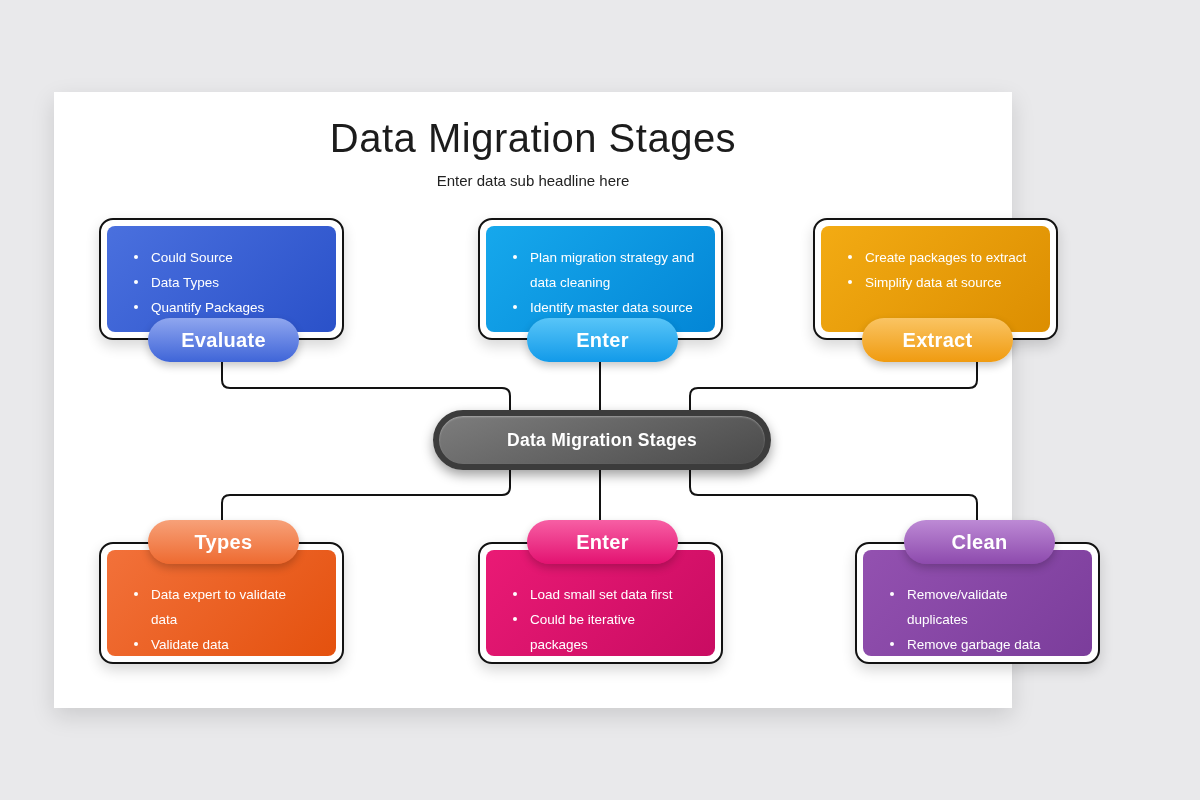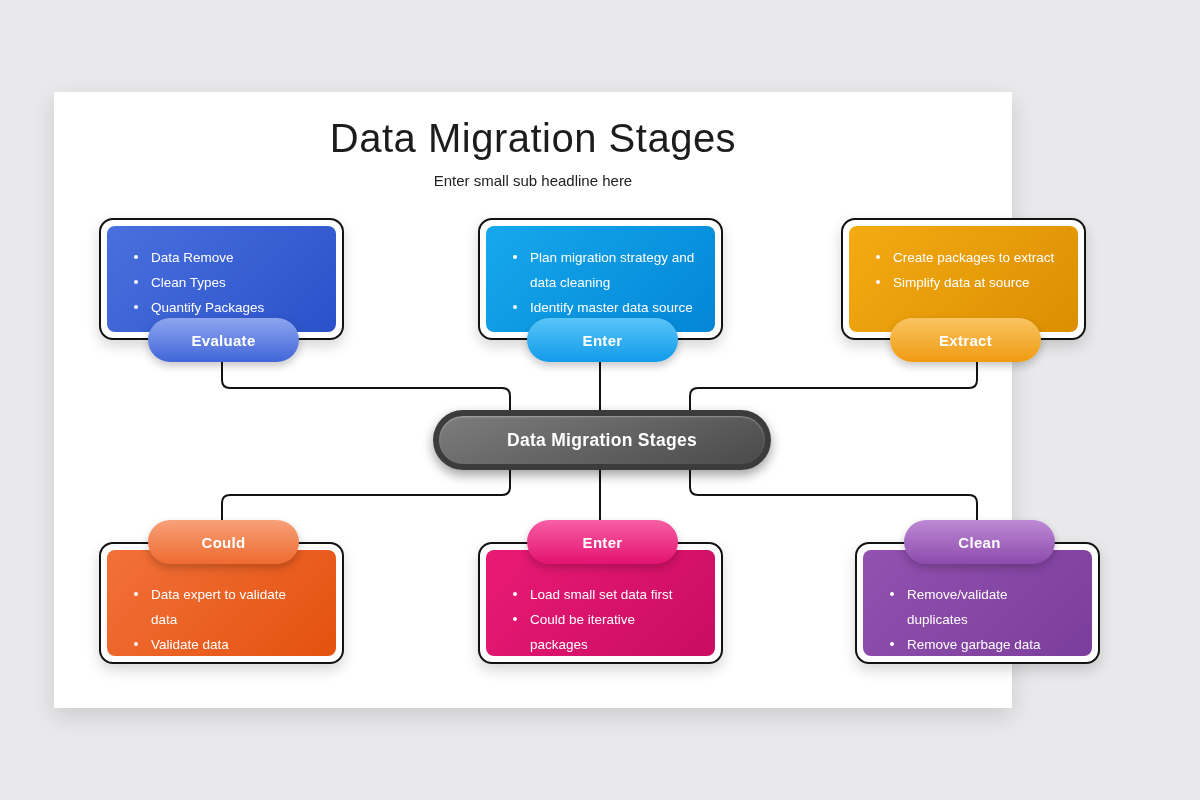--- a/index.html
+++ b/index.html
@@ -44,63 +44,63 @@
   .bullets li::before {
     content:""; position:absolute; left:5px; top:10px;
     width:4px; height:4px; border-radius:50%; background:#ffffff;
   }
   .pill {
     position:absolute; left:47px; width:151px; height:44px;
     border-radius:22px; z-index:3;
     display:flex; align-items:center; justify-content:center;
     background:linear-gradient(180deg, var(--pf), var(--pt));
     box-shadow:0 4px 9px rgba(0,0,0,0.22);
-    color:#ffffff; font-size:15px; font-weight:bold; letter-spacing:0.3px;
+    color:#ffffff; font-size:20px; font-weight:bold; letter-spacing:0.3px;
   }
   .card.top .pill { top:98px; }
   .card.bottom .pill { top:-24px; }
   .center-node {
     position:absolute; left:379px; top:318px; width:338px; height:60px;
     border-radius:30px; border:6px solid #3c3c3c;
     background:linear-gradient(160deg,#7d7d7d,#4a4a4a);
     box-shadow:0 5px 12px rgba(0,0,0,0.38), inset 0 1px 2px rgba(255,255,255,0.35);
     display:flex; align-items:center; justify-content:center;
     color:#ffffff; font-size:17.5px; font-weight:bold; letter-spacing:0.3px;
     z-index:4;
   }
   
   .pos-tl { left:45px;  top:126px; }
   .pos-tc { left:424px; top:126px;padding-left:42px; }
-  .pos-tr { left:787px; top:126px; }
+  .pos-tr { left:759px; top:126px; }
   .pos-bl { left:45px;  top:450px; }
   .pos-bc { left:424px; top:450px; }
   .pos-br { left:801px; top:450px; }
 </style>
 </head>
 <body style="background: rgb(233, 233, 235);">
 
 <div class="canvas" style="background: rgb(255, 255, 255);">
 
   <div class="title">Data Migration Stages</div>
-  <div class="subtitle">Enter small sub headline here</div>
+  <div class="subtitle">Enter data sub headline here</div>
 
   <svg class="connectors" viewBox="0 0 1094 616" fill="none" xmlns="http://www.w3.org/2000/svg">
     <path class="connector" d="M 168 268 V 288 Q 168 296 176 296 H 448 Q 456 296 456 304 V 330" stroke-width="2" stroke="#121212"></path>
     <path class="connector" d="M 546 268 V 330" stroke-width="2" stroke="#121212"></path>
     <path class="connector" d="M 923 268 V 288 Q 923 296 915 296 H 644 Q 636 296 636 304 V 330" stroke-width="2" stroke="#121212"></path>
     <path class="connector" d="M 456 368 V 395 Q 456 403 448 403 H 176 Q 168 403 168 411 V 430" stroke-width="2" stroke="#121212"></path>
     <path class="connector" d="M 546 368 V 430" stroke-width="2" stroke="#121212"></path>
     <path class="connector" d="M 636 368 V 395 Q 636 403 644 403 H 915 Q 923 403 923 411 V 430" stroke-width="2" stroke="#121212"></path>
   </svg>
 
   <div class="card top pos-tl" style="--cf: #4a70de; --ct: #2a51c9; --pf: #8fa6ef; --pt: #3f65d8;">
     <div class="inner">
       <ul class="bullets">
-        <li>Data Remove</li>
-        <li>Clean Types</li>
+        <li>Could Source</li>
+        <li>Data Types</li>
         <li>Quantify Packages</li>
       </ul>
     </div>
     <div class="pill">Evaluate</div>
   </div>
 
   <div class="card top pos-tc" style="--cf: #16a8ec; --ct: #0386d6; --pf: #58c5f8; --pt: #129ae9;">
     <div class="inner">
       <ul class="bullets">
         <li>Plan migration strategy and data cleaning</li>
@@ -124,21 +124,21 @@
     <span>Data Migration Stages</span>
   </div>
 
   <div class="card bottom pos-bl" style="--cf: #f2713a; --ct: #e4510e; --pf: #f7a179; --pt: #ee6a30;">
     <div class="inner">
       <ul class="bullets">
         <li>Data expert to validate data</li>
         <li>Validate data</li>
       </ul>
     </div>
-    <div class="pill">Could</div>
+    <div class="pill">Types</div>
   </div>
 
   <div class="card bottom pos-bc" style="--cf: #ea1a75; --ct: #c90c62; --pf: #f75fa4; --pt: #e31271;">
     <div class="inner">
       <ul class="bullets">
         <li>Load small set data first</li>
         <li>Could be iterative packages</li>
       </ul>
     </div>
     <div class="pill">Enter</div>

